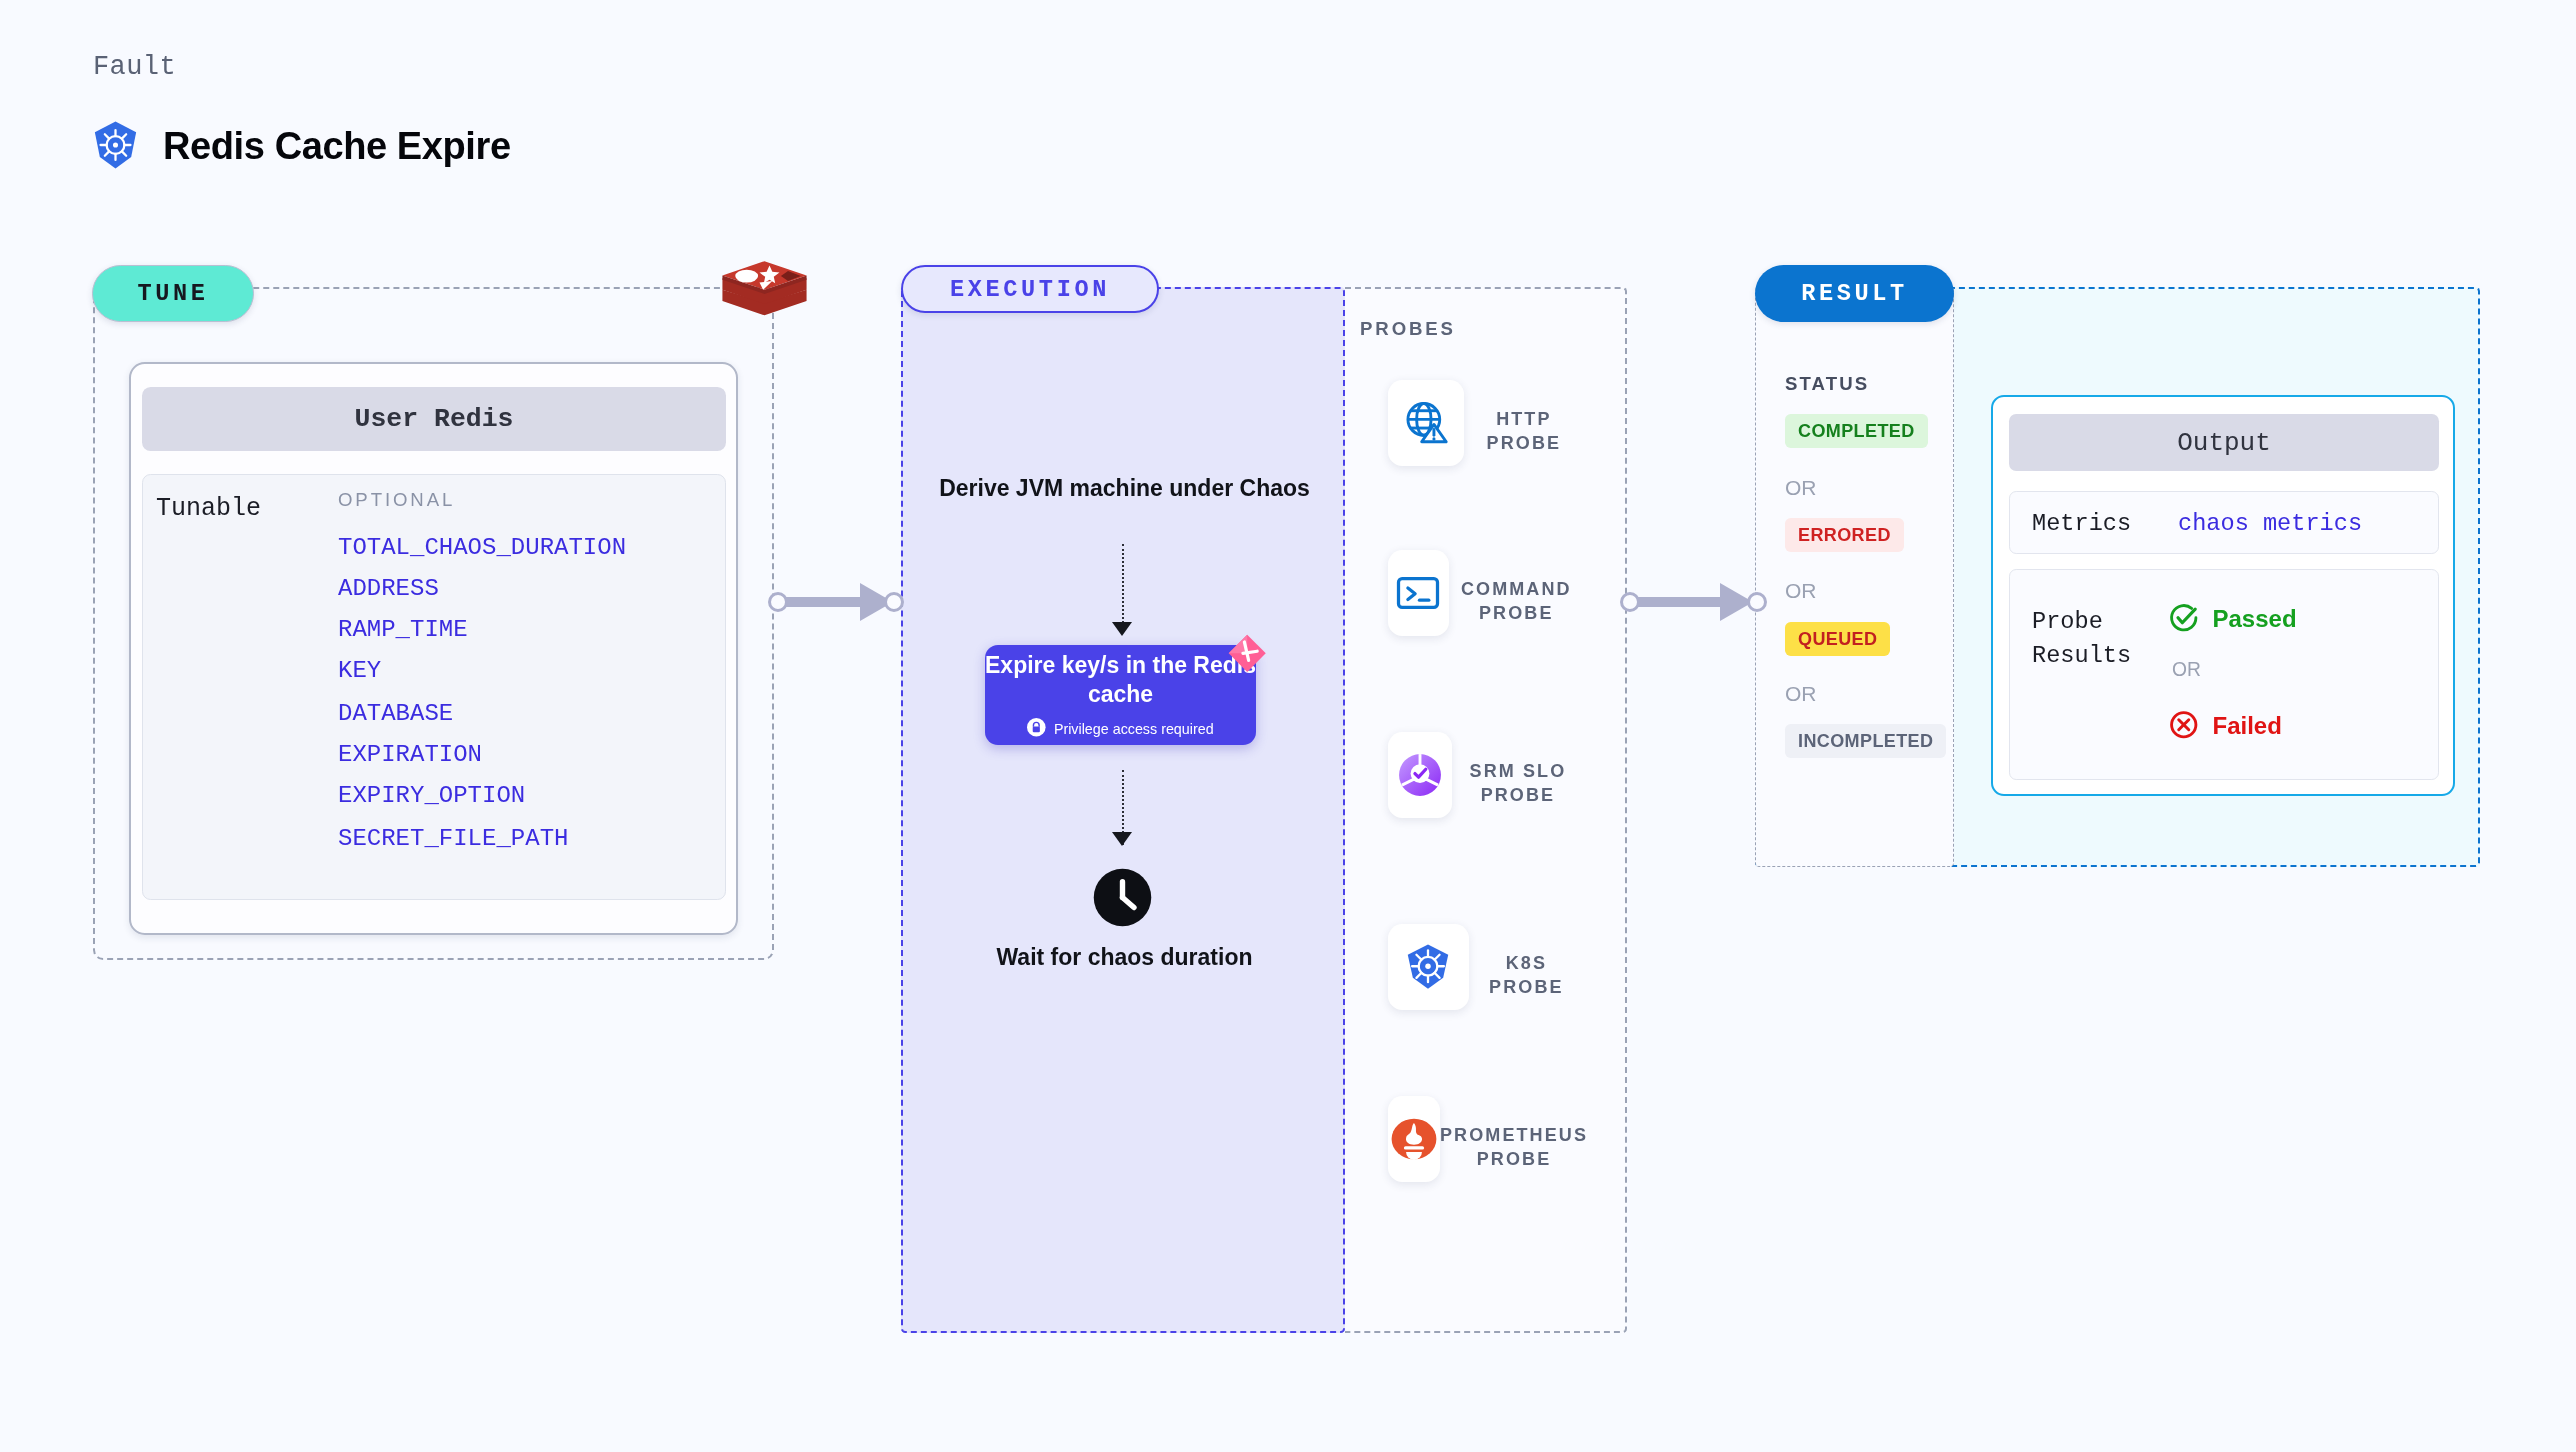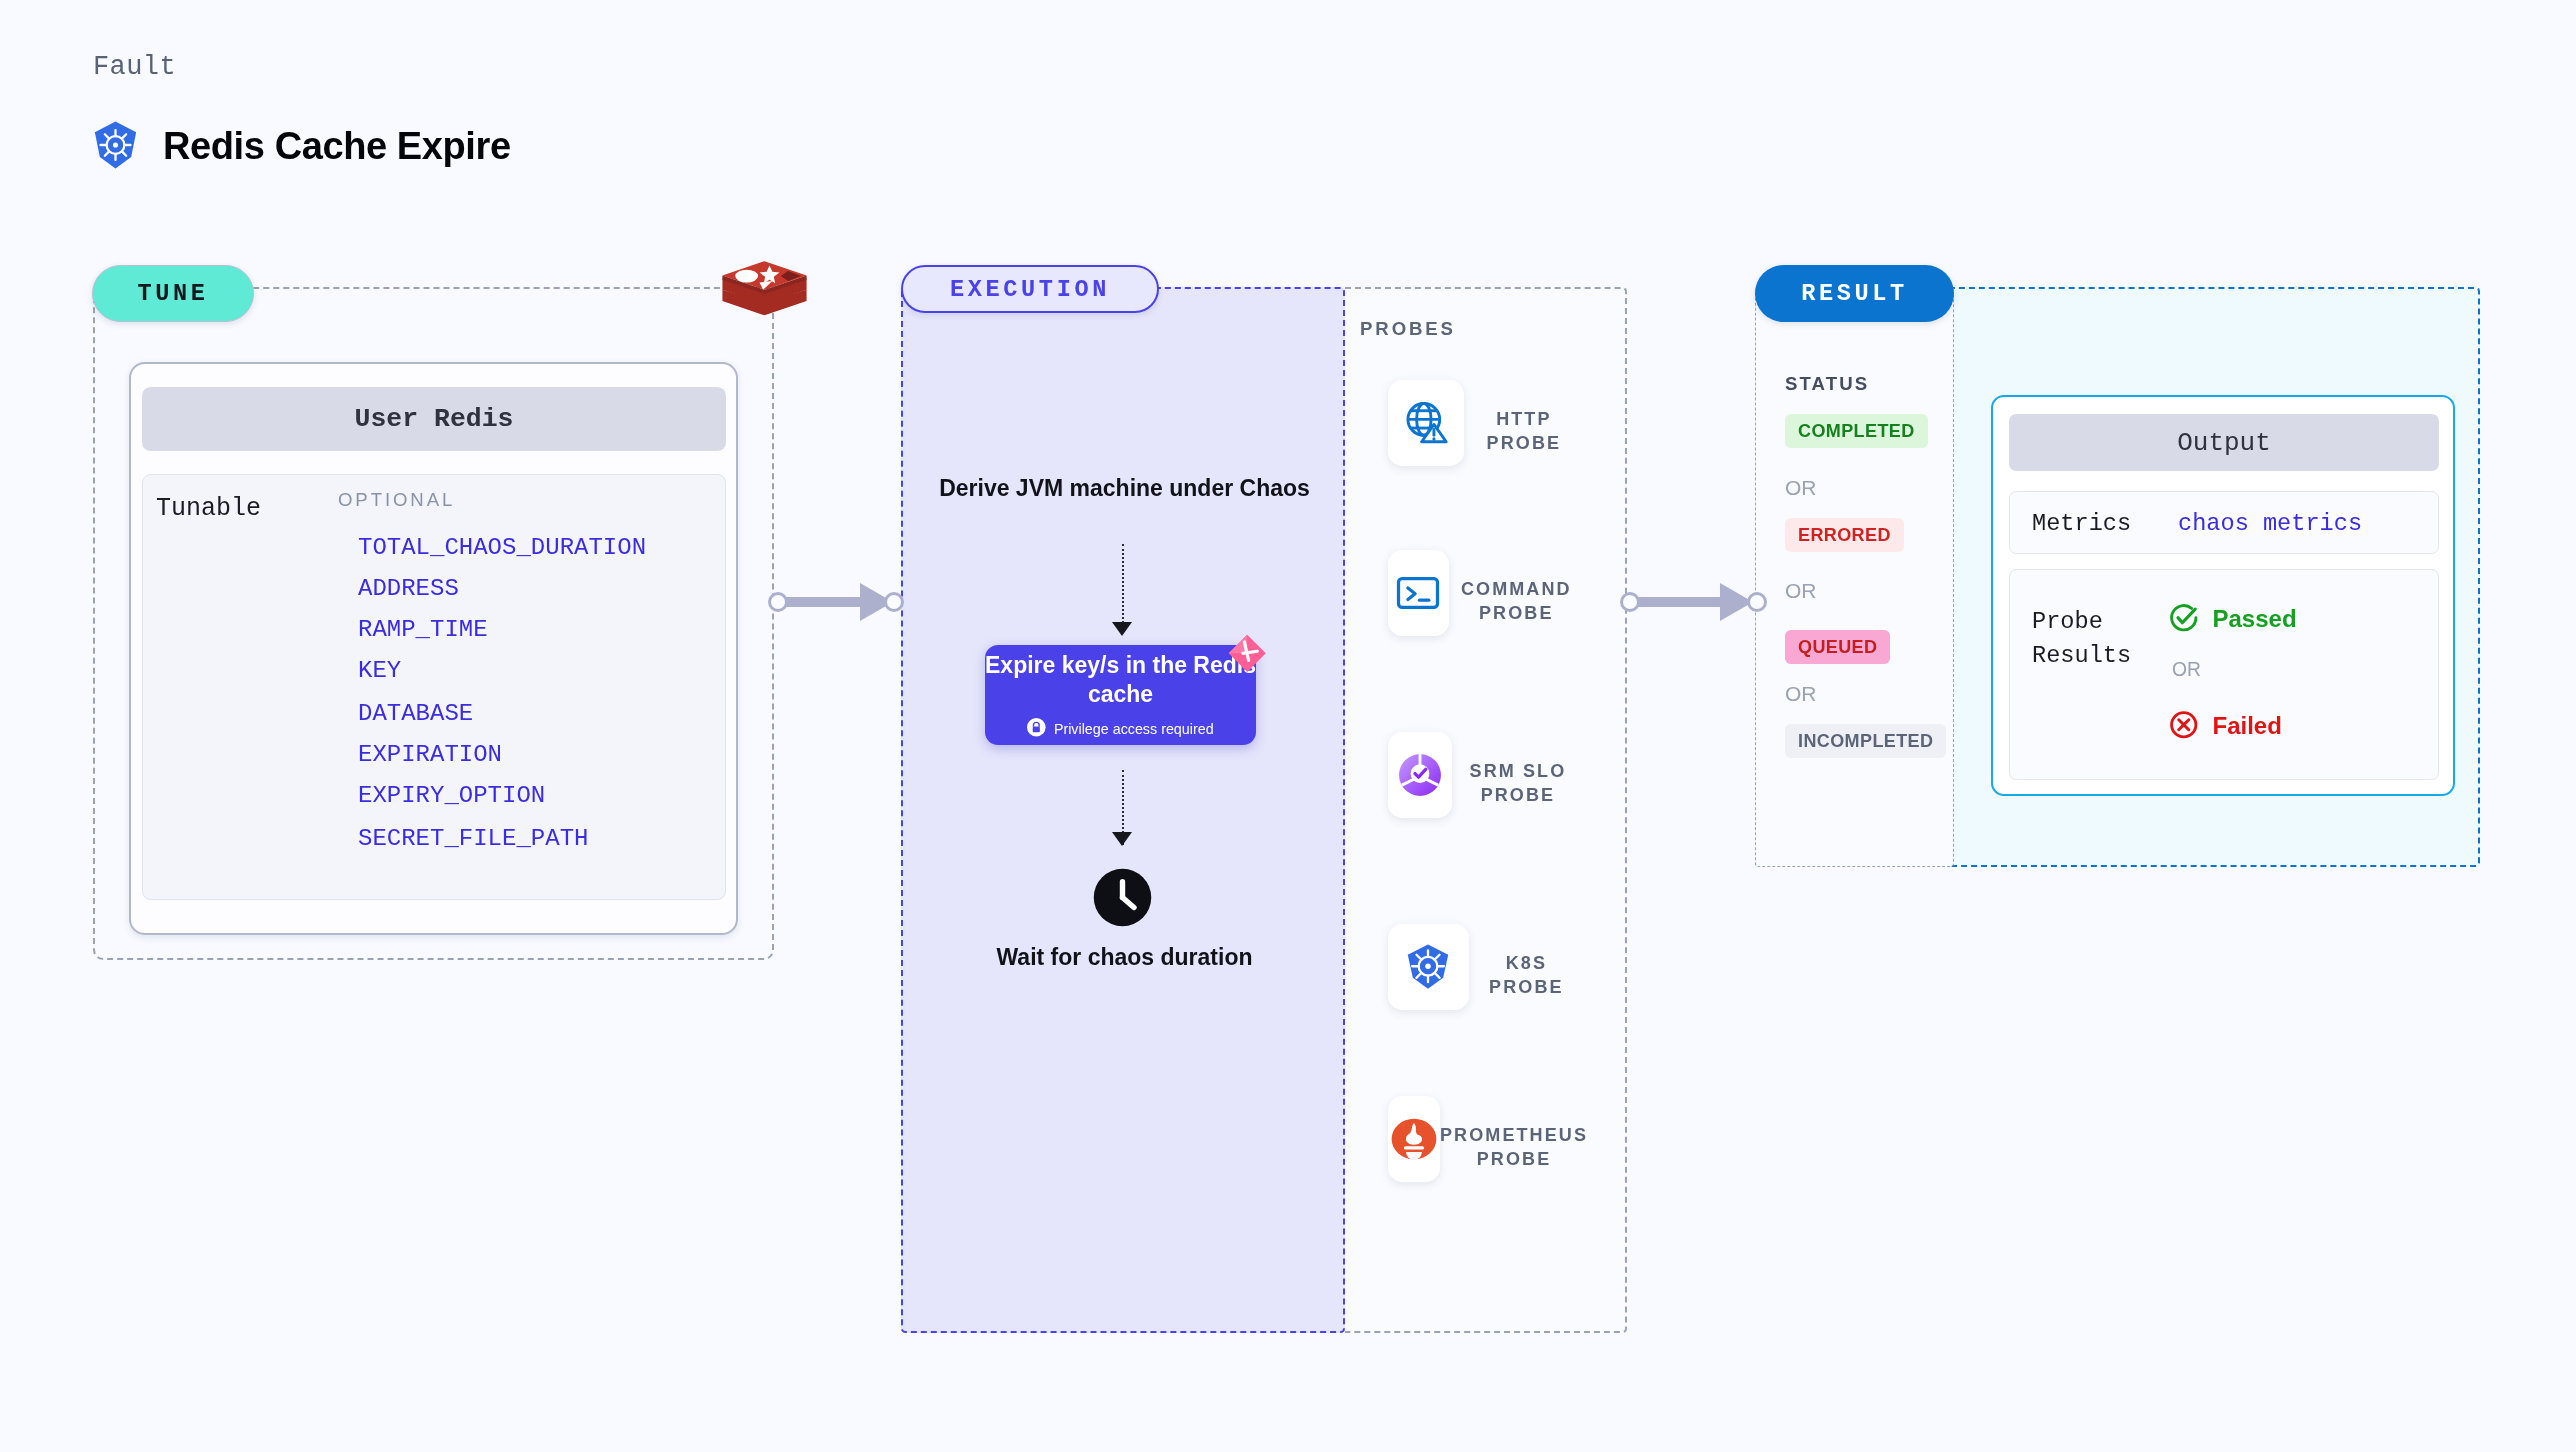--- a/index.html
+++ b/index.html
@@ -58,21 +58,21 @@
   }
   .tunable-label {
     position: absolute; left: 156px; top: 494px;
     font-family: "Liberation Mono", monospace; font-size: 25px; color: #1b1d26;
   }
   .optional-label {
     position: absolute; left: 338px; top: 489px;
     font-family: "Liberation Sans", sans-serif; font-size: 18.6px;
     letter-spacing: 2.9px; color: #8a92a6;
   }
-  .param-list { position: absolute; left: 358px; top: 527px; width: 373px; }
+  .param-list { position: absolute; left: 338px; top: 527px; width: 373px; }
   .param {
     font-family: "Liberation Mono", monospace; font-size: 24px;
     color: #3b2ce0; line-height: 41px; white-space: nowrap;
   }
   .param.gap { margin-top: 2px; font-family: Liberation Mono, monospace; }
 
   
   .redis-logo { position: absolute; left: 718px; top: 254px; width: 93px; height: 77px; }
 
   
@@ -170,21 +170,21 @@
   .badge {
     position: absolute; left: 1785px; border-radius: 5.7px;
     display: inline-flex; align-items: center; justify-content: center;
     font-size: 18px; font-weight: bold; letter-spacing: 0.4px; padding: 0 13px; height: 34px;
   }
   .or-text { position: absolute; left: 1785px; font-size: 21px; color: #9aa1b2; }
   .b-completed { top: 414px; background: #dcf6dc; color: #15801d; }
   .or1 { top: 476px; }
   .b-errored   { top: 518px; background: #fde9e9; color: #cf2222; }
   .or2 { top: 579px; }
-  .b-queued    { top: 622px; background: #f9a8d4; color: #c22020; margin-top: 8px; }
+  .b-queued    { top: 622px; background: #fde047; color: #c22020; }
   .or3 { top: 682px; }
   .b-incompleted { top: 724px; background: #eef0f6; color: #5c6478; }
 
   .out-card {
     position: absolute; left: 1991px; top: 395px; width: 464px; height: 401px;
     background: #fff; border: 2.9px solid #16a9e8; border-radius: 13px;
   }
   .out-head {
     position: absolute; left: 2009px; top: 414px; width: 430px; height: 57px;
     background: #d9dae7; border-radius: 7.2px;

